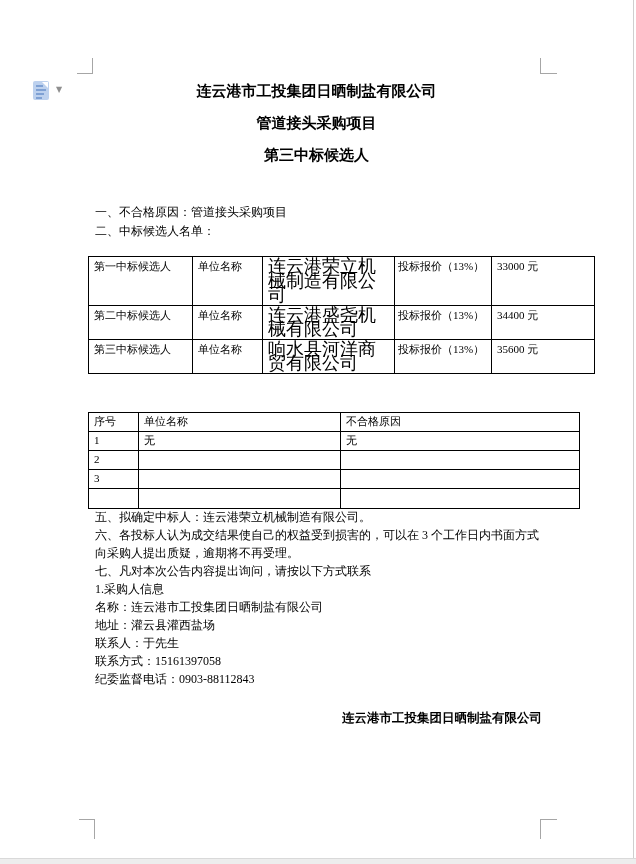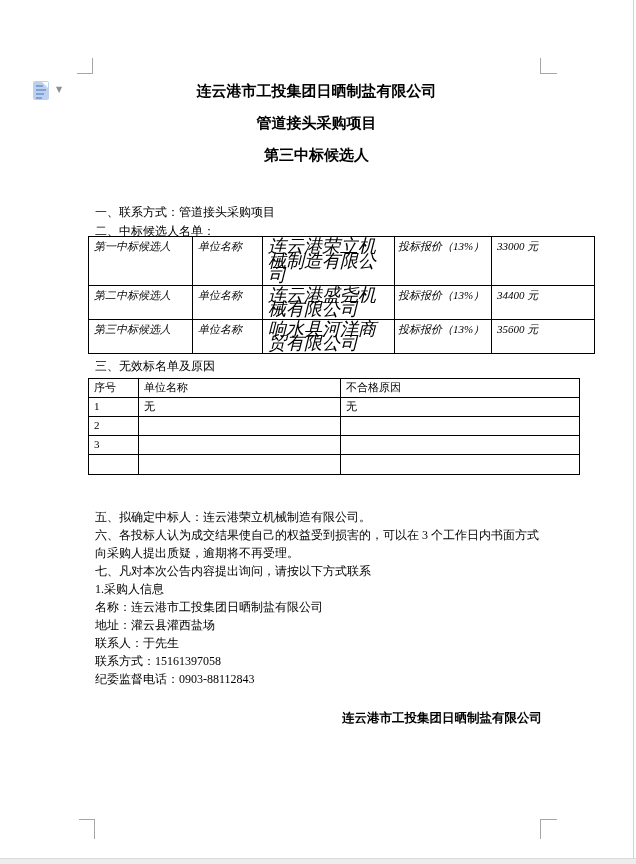--- a/index.html
+++ b/index.html
@@ -29,31 +29,31 @@
   .paste-arrow{position:absolute;left:24px;top:5px;font-family:"DejaVu Sans",sans-serif;
       font-size:8px;color:#8f8f8f;line-height:12px;}
 
   .titles{position:absolute;left:93px;top:75px;width:447px;text-align:center;
       font-family:"Liberation Sans",sans-serif;font-weight:bold;font-size:15px;line-height:32px;}
   .intro{position:absolute;left:95px;top:203px;width:447px;font-size:12px;line-height:19px;}
 
   table{border-collapse:collapse;table-layout:fixed;position:absolute;}
   td{border:1px solid #000;vertical-align:top;padding:2px 5px;font-size:11px;line-height:14px;
      overflow:hidden;}
-  .tbl-bid{left:88px;top:236px;width:459px;font-style:italic;}
+  .tbl-bid{left:88px;top:256px;width:459px;}
   .tbl-bid tr{height:34px;}
   .tbl-bid .c0{width:93px;white-space:nowrap;}
   .tbl-bid .c1{width:59px;white-space:nowrap;}
   .tbl-bid .c2{width:124px;font-size:18px;line-height:14.5px;padding:2px 2px 2px 5px;}
   .tbl-bid .c3{width:90px;white-space:nowrap;padding:2px 3px;}
   .tbl-bid .c4{width:92px;white-space:nowrap;margin-top:16px;}
 
   .sec3{position:absolute;left:95px;top:357px;width:447px;font-size:12px;line-height:19px;}
 
-  .tbl-invalid{left:88px;top:378px;width:459px;}
+  .tbl-invalid{left:88px;top:412px;width:459px;}
   .tbl-invalid tr{height:19px;}
   .tbl-invalid td{padding:1px 5px;line-height:15px;}
   .tbl-invalid .c0{width:39px;}
   .tbl-invalid .c1{width:191px;}
   .tbl-invalid .c2{width:228px;}
   .tbl-invalid tr.last{height:20px;}
 
   .body-block{position:absolute;left:95px;top:508px;width:447px;font-size:12px;line-height:18px;}
   .footer{position:absolute;left:93px;top:709px;width:449px;text-align:right;
       font-family:"Liberation Sans",sans-serif;font-weight:bold;font-size:12.5px;line-height:19px;}
@@ -79,21 +79,21 @@
     <span class="paste-arrow">▼</span>
   </div>
 
   <div class="titles">
     <div>连云港市工投集团日晒制盐有限公司</div>
     <div>管道接头采购项目</div>
     <div>第三中标候选人</div>
   </div>
 
   <div class="intro">
-    <div>一、联系方式：管道接头采购项目</div>
+    <div>一、不合格原因：管道接头采购项目</div>
     <div>二、中标候选人名单：</div>
   </div>
 
   <table class="tbl-bid">
     <tbody>
         <tr>
       <td class="c0">第一中标候选人</td>
       <td class="c1">单位名称</td>
       <td class="c2">连云港荣立机械制造有限公司</td>
       <td class="c3">投标报价（13%）</td>
@@ -109,21 +109,20 @@
     <tr>
       <td class="c0">第三中标候选人</td>
       <td class="c1">单位名称</td>
       <td class="c2">响水县河洋商贸有限公司</td>
       <td class="c3">投标报价（13%）</td>
       <td class="c4">35600 元</td>
     </tr>
   </tbody>
     </table>
 
-  <div class="sec3">三、无效标名单及原因</div>
 
   <table class="tbl-invalid">
     <tbody>
         <tr>
       <td class="c0">序号</td>
       <td class="c1">单位名称</td>
       <td class="c2">不合格原因</td>
     </tr>
     <tr>
       <td class="c0">1</td>

